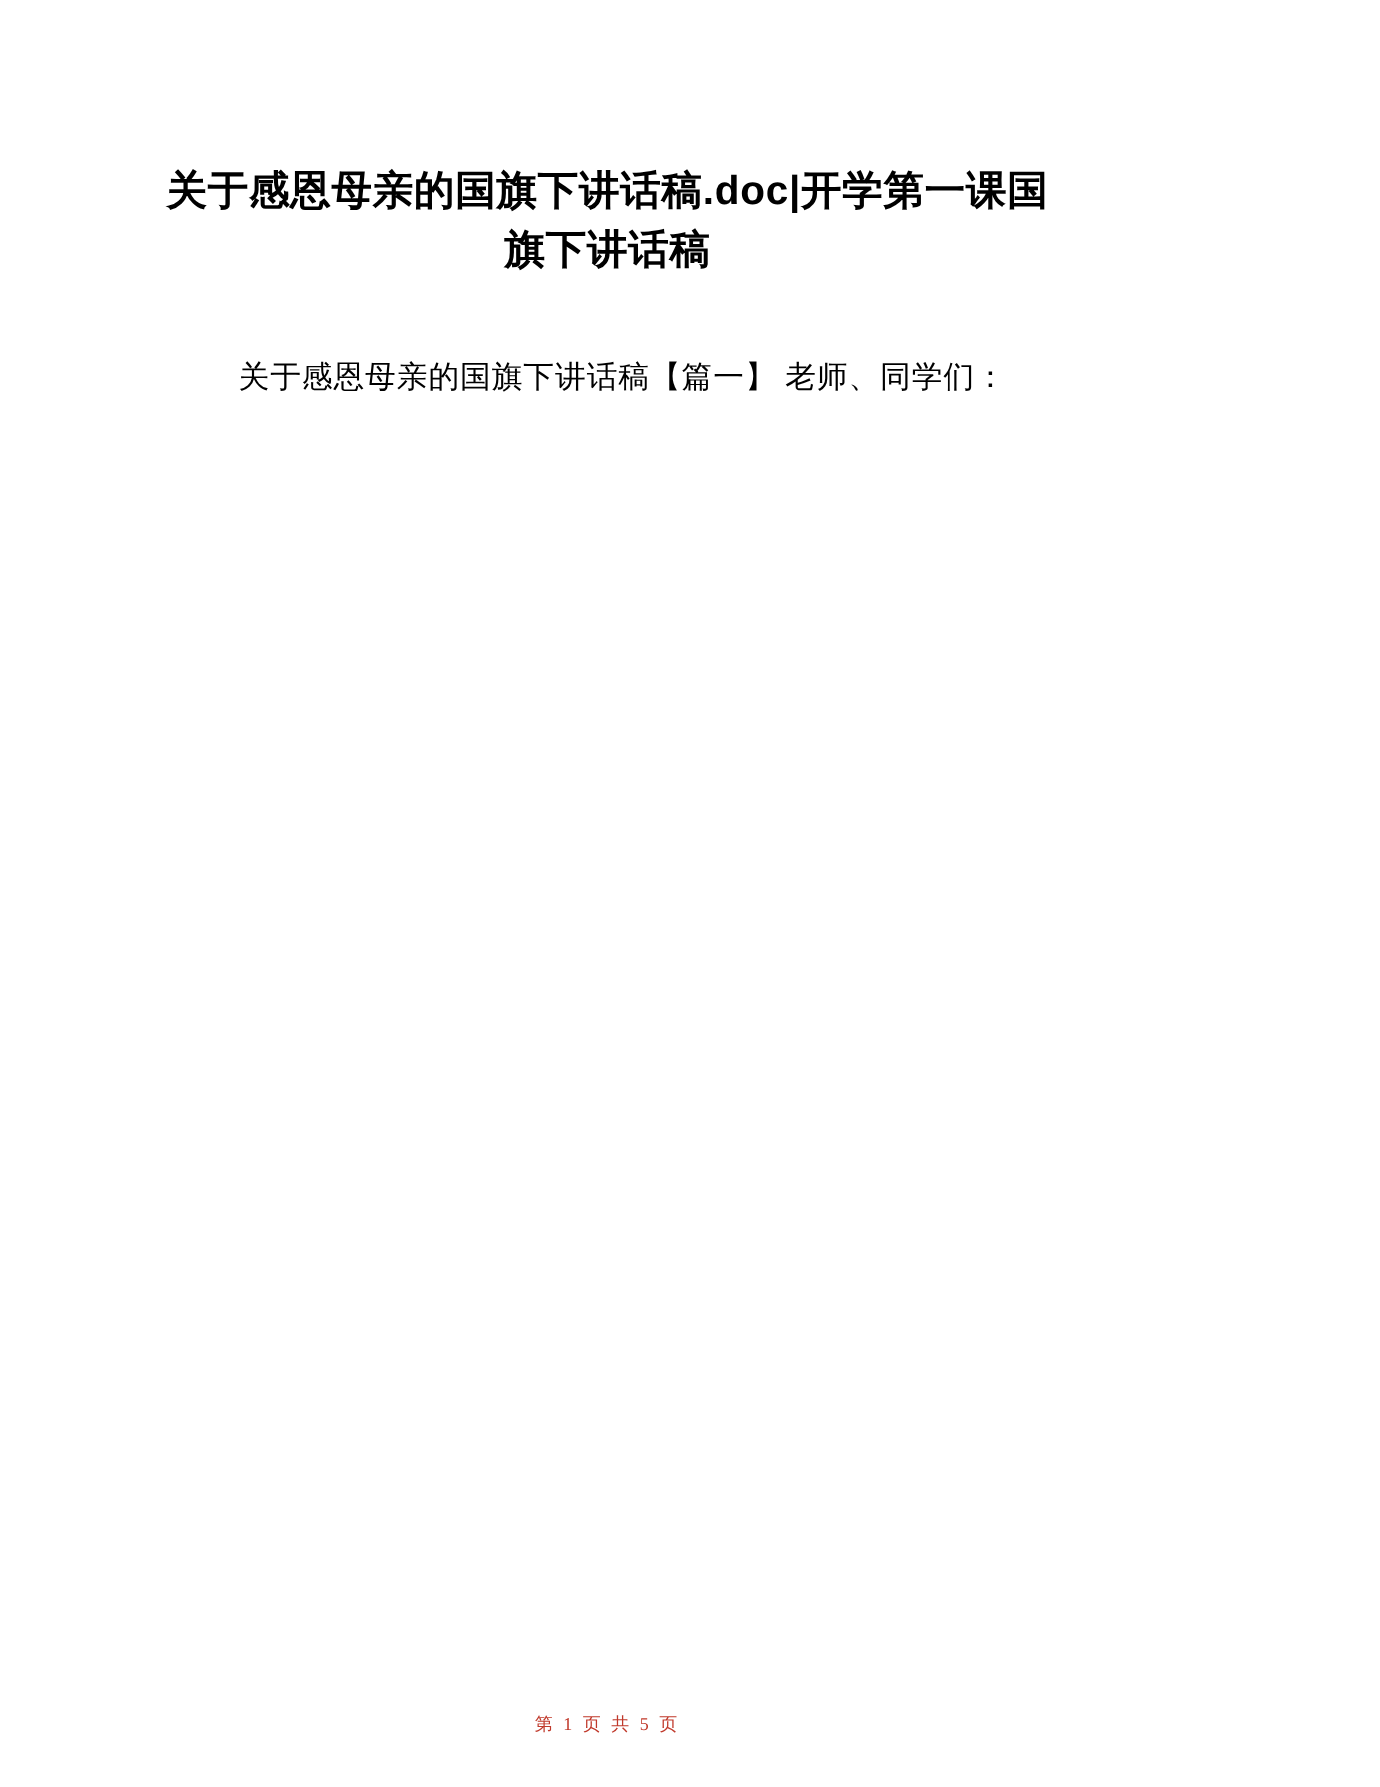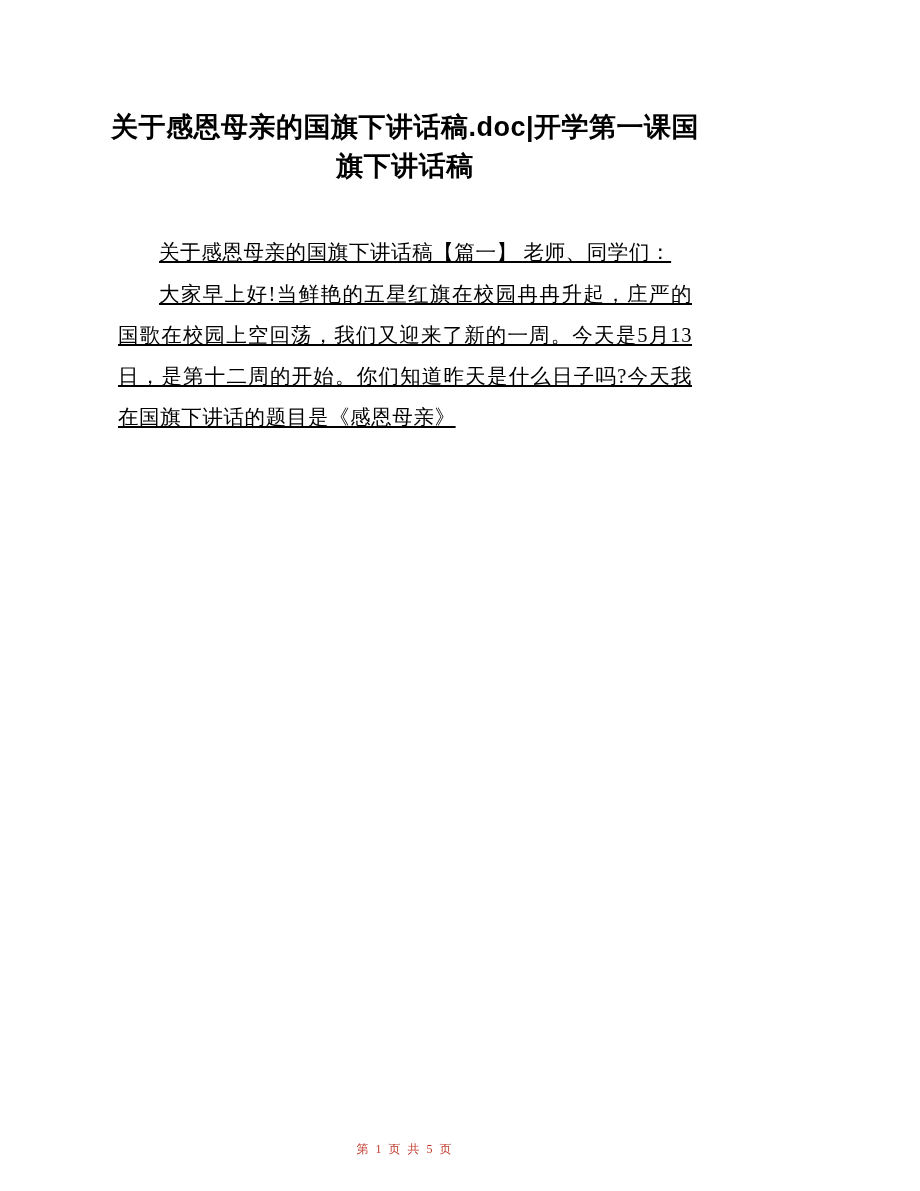--- a/index.html
+++ b/index.html
@@ -41,21 +41,20 @@
     font-family: "Liberation Serif", "DejaVu Serif", serif;
     font-size: 20.5px;
     line-height: 2.0;
     text-align: justify;
     text-justify: inter-ideograph;
     color: #000000;
     letter-spacing: 0.6px;
   }
   .para.indent {
     text-indent: 2em;
-    text-decoration: underline;
   }
   .footer {
     position: absolute;
     left: 0;
     right: 0;
     bottom: 33px;
     text-align: center;
     font-family: "Liberation Serif", "DejaVu Serif", serif;
     font-size: 12px;
     color: #c0392b;
@@ -67,21 +66,20 @@
 </style>
 </head>
 <body>
 
 <div class="page">
 
   <h1 class="doc-title">关于感恩母亲的国旗下讲话稿.doc|开学第一课国旗下讲话稿</h1>
 
   <div class="body-block">
     <p class="para indent">关于感恩母亲的国旗下讲话稿【篇一】 老师、同学们：</p>
-    <p class="para indent">大家早上好!当鲜艳的五星红旗在校园冉冉升起，庄严的国歌在校园上空回荡，我们又迎来了新的一周。今天是5月13日，是第十二周的开始。你们知道昨天是什么日子吗?今天我在国旗下讲话的题目是《感恩母亲》</p>
   </div>
 
   <div class="footer">
     <span>第</span>
     <span class="num">1</span>
     <span>页 共</span>
     <span class="num">5</span>
     <span>页</span>
   </div>
 

